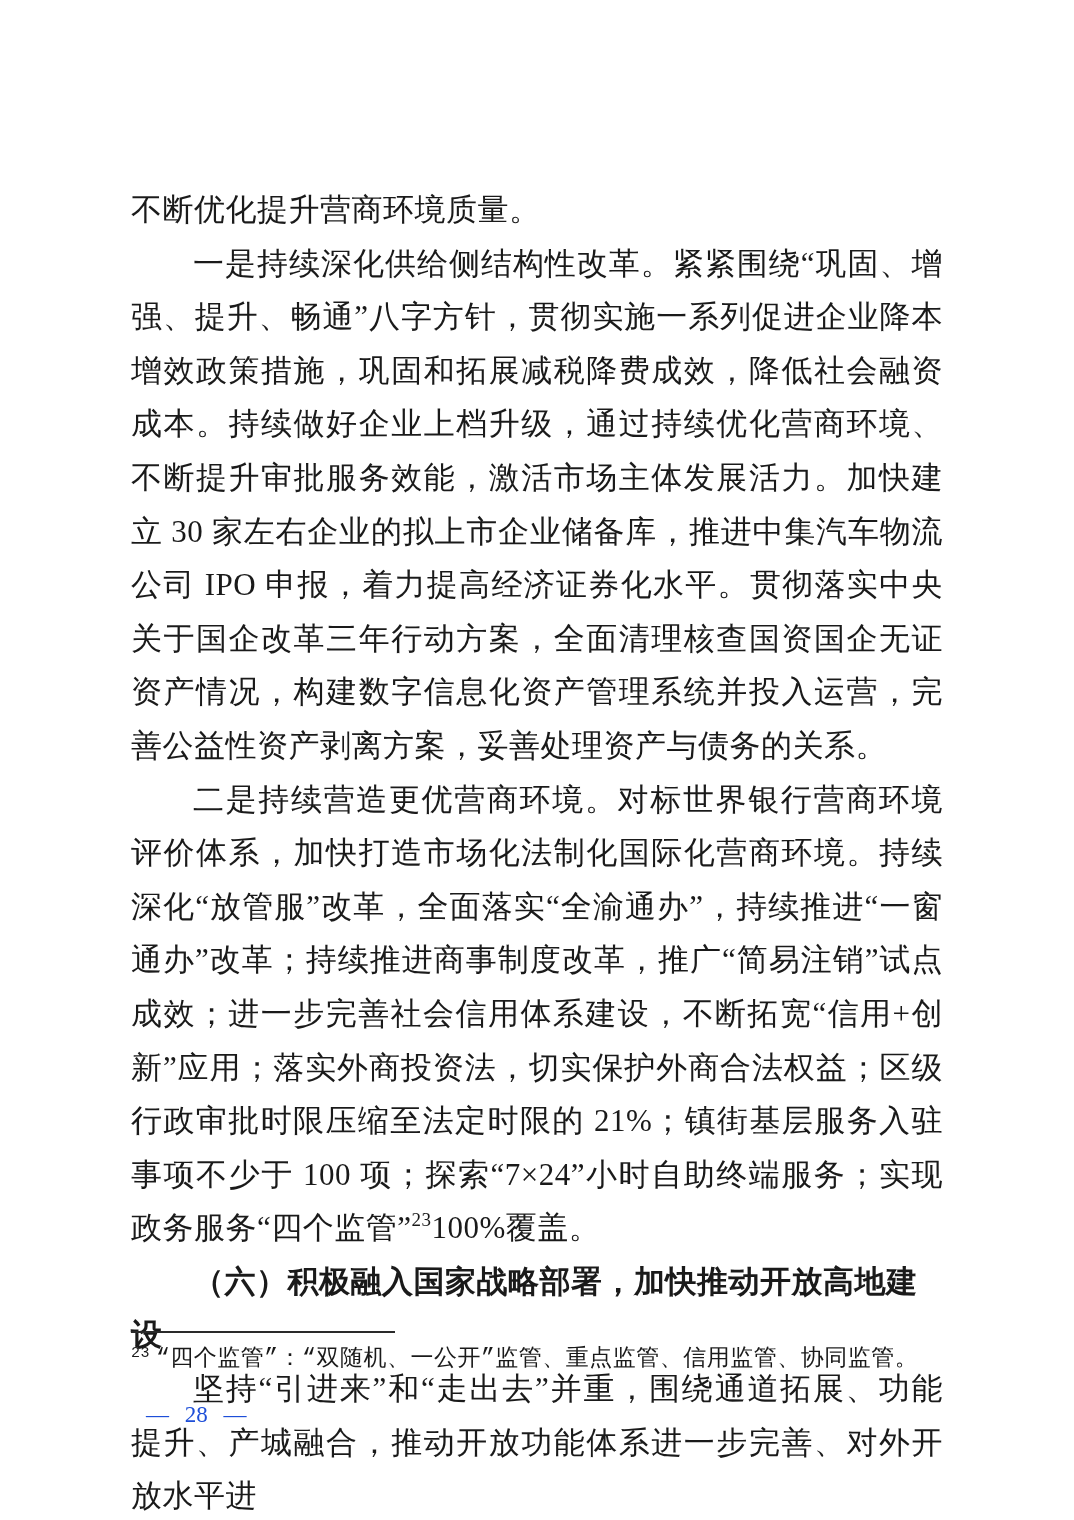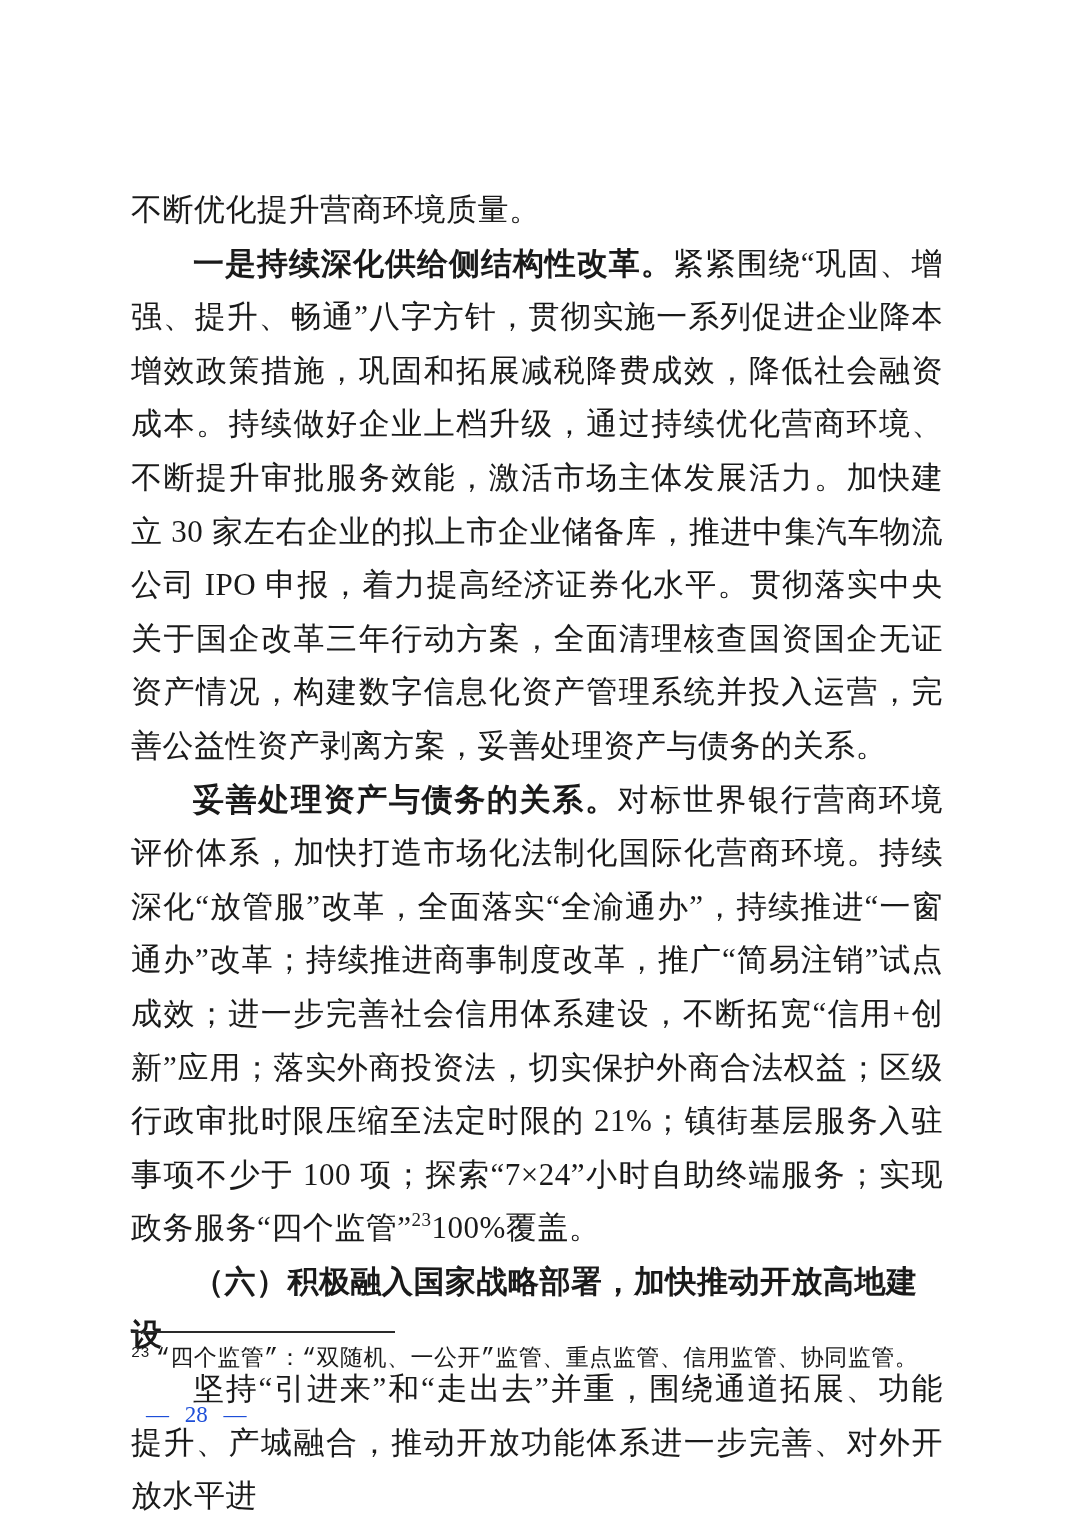--- a/index.html
+++ b/index.html
@@ -32,21 +32,21 @@
     line-height: 53.6px;
     text-align: justify;
     text-justify: inter-ideograph;
     letter-spacing: 0.5px;
     word-break: break-all;
   }
   .para.indent {
     text-indent: 2em;
   }
   .lead {
-    font-weight: 700;
+    font-weight: 400;
   }
   .para.heading {
     font-weight: 700;
     text-align: left;
   }
   .noteref {
     font-size: 19px;
     line-height: 0;
     vertical-align: 12px;
   }
@@ -94,21 +94,21 @@
 
     <p class="para">
       <span>不断优化提升营商环境质量。</span>
     </p>
 
     <p class="para indent">
       <span class="lead">一是持续深化供给侧结构性改革。</span><span>紧紧围绕“巩固、增强、提升、畅通”八字方针，贯彻实施一系列促进企业降本增效政策措施，巩固和拓展减税降费成效，降低社会融资成本。持续做好企业上档升级，通过持续优化营商环境、不断提升审批服务效能，激活市场主体发展活力。加快建立 30 家左右企业的拟上市企业储备库，推进中集汽车物流公司 IPO 申报，着力提高经济证券化水平。贯彻落实中央关于国企改革三年行动方案，全面清理核查国资国企无证资产情况，构建数字信息化资产管理系统并投入运营，完善公益性资产剥离方案，妥善处理资产与债务的关系。</span>
     </p>
 
     <p class="para indent">
-      <span class="lead">妥善处理资产与债务的关系。</span><span>对标世界银行营商环境评价体系，加快打造市场化法制化国际化营商环境。持续深化“放管服”改革，全面落实“全渝通办”，持续推进“一窗通办”改革；持续推进商事制度改革，推广“简易注销”试点成效；进一步完善社会信用体系建设，不断拓宽“信用+创新”应用；落实外商投资法，切实保护外商合法权益；区级行政审批时限压缩至法定时限的 21%；镇街基层服务入驻事项不少于 100 项；探索“7×24”小时自助终端服务；实现政务服务“四个监管”</span><sup class="noteref">23</sup><span>100%覆盖。</span>
+      <span class="lead">二是持续营造更优营商环境。</span><span>对标世界银行营商环境评价体系，加快打造市场化法制化国际化营商环境。持续深化“放管服”改革，全面落实“全渝通办”，持续推进“一窗通办”改革；持续推进商事制度改革，推广“简易注销”试点成效；进一步完善社会信用体系建设，不断拓宽“信用+创新”应用；落实外商投资法，切实保护外商合法权益；区级行政审批时限压缩至法定时限的 21%；镇街基层服务入驻事项不少于 100 项；探索“7×24”小时自助终端服务；实现政务服务“四个监管”</span><sup class="noteref">23</sup><span>100%覆盖。</span>
     </p>
 
     <p class="para indent heading">（六）积极融入国家战略部署，加快推动开放高地建设</p>
 
     <p class="para indent">坚持“引进来”和“走出去”并重，围绕通道拓展、功能提升、产城融合，推动开放功能体系进一步完善、对外开放水平进</p>
 
   </div>
 
   <div class="footnote">
     <div class="fn-rule"></div>

